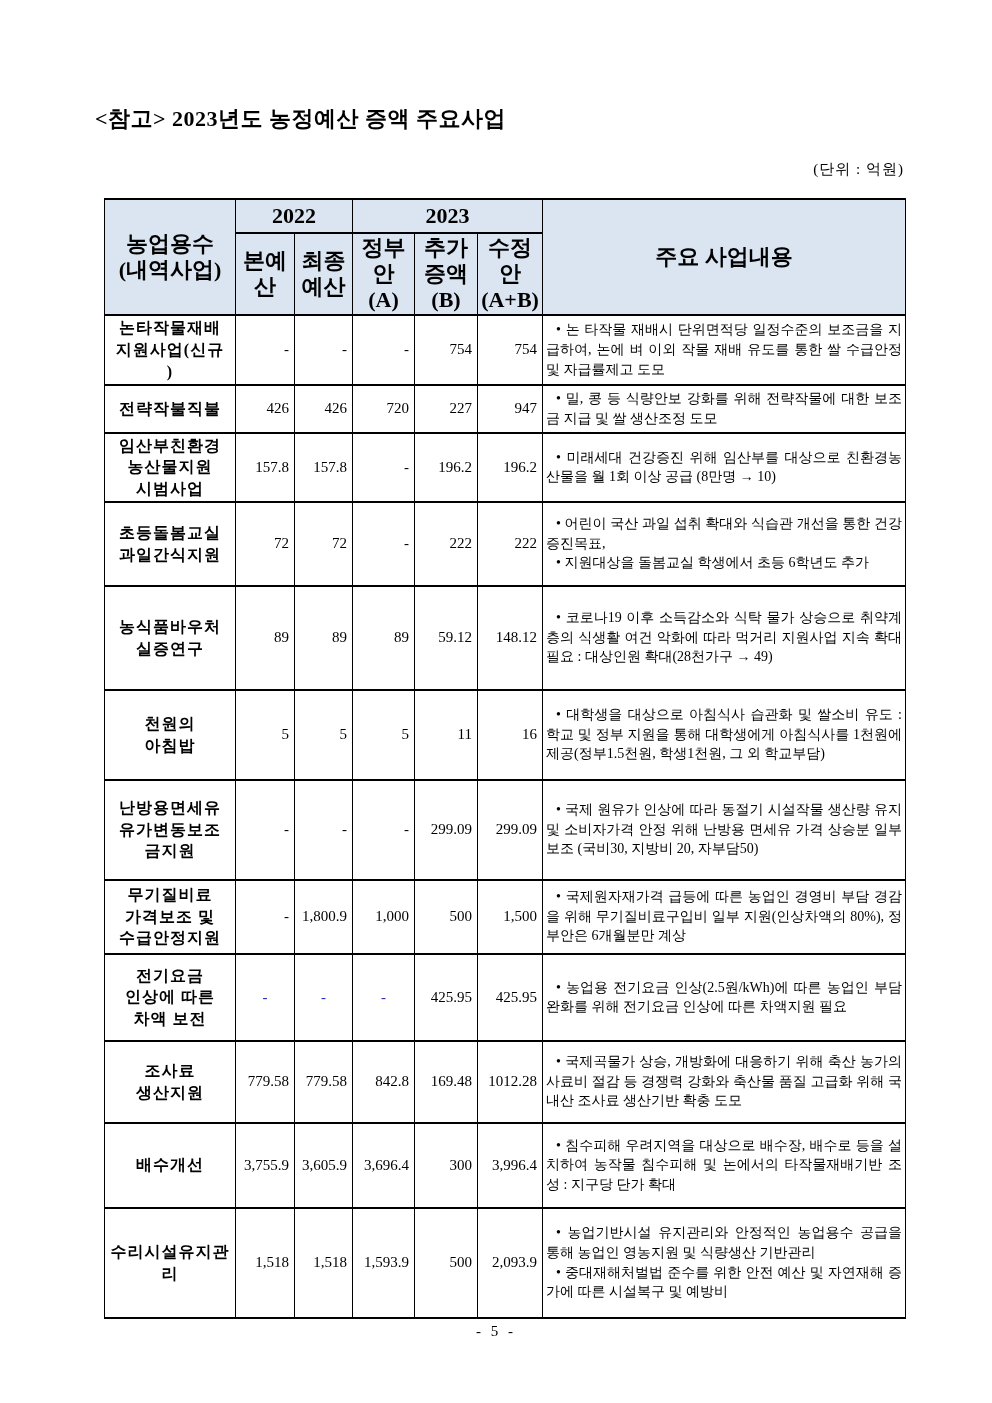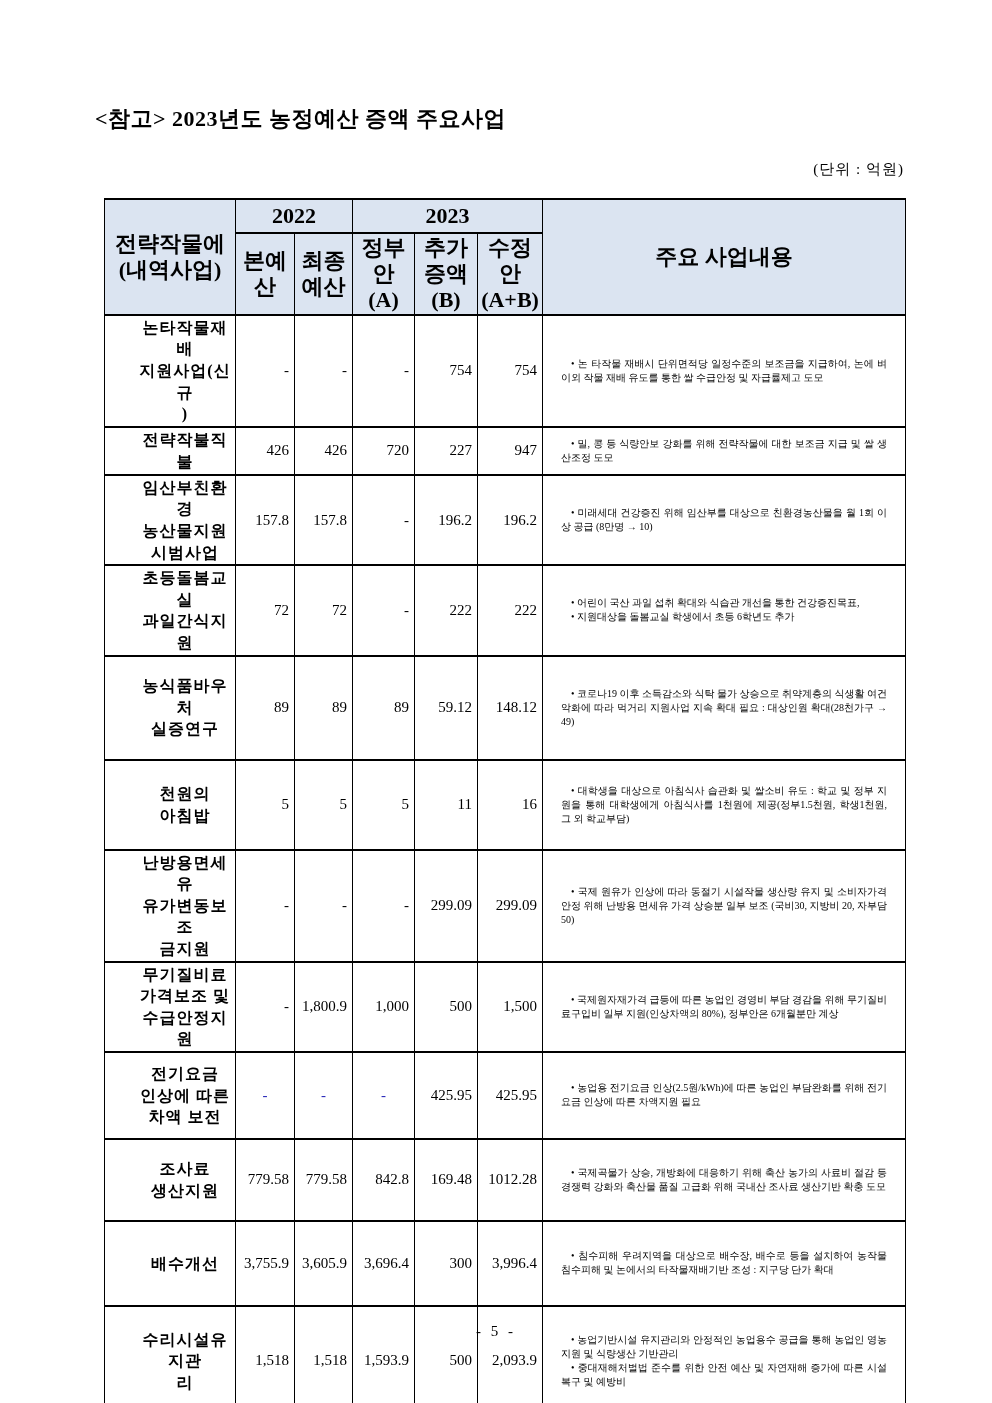--- a/index.html
+++ b/index.html
@@ -42,30 +42,30 @@
     white-space: pre-line; line-height: 1.18;
     border-top-width: 2px;
   }
   thead tr:first-child { height: 34px; }
   thead tr:last-child  { height: 62px; }
   thead tr:last-child th { border-bottom-width: 2px; }
 
   tbody td { border-top-width: 2px; border-bottom-width: 2px; vertical-align: middle; }
   td.name-cell {
     font-size: 16px; font-weight: bold; text-align: center;
-    white-space: pre-line; line-height: 1.35; letter-spacing: 1px; padding-left: 32px;
+    white-space: pre-line; line-height: 1.35; letter-spacing: 1px;
   }
   td.num-cell {
     font-size: 15px; text-align: right; padding-right: 5px;
     font-family: "Liberation Serif", "DejaVu Serif", serif;
   }
   td.num-cell.blue-dash { color: var(--blue-dash); text-align: center; padding-right: 2px; }
   td.desc-cell {
-    font-size: 10px; text-align: justify; vertical-align: middle;
-    padding: 2px 18px; line-height: 1.4;
+    font-size: 14px; text-align: justify; vertical-align: middle;
+    padding: 2px 3px; line-height: 1.4;
   }
   .para { text-indent: 10px; }
 
   tbody tr:nth-child(1)  { height: 70px; }
   tbody tr:nth-child(2)  { height: 48px; }
   tbody tr:nth-child(3)  { height: 65px; }
   tbody tr:nth-child(4)  { height: 84px; }
   tbody tr:nth-child(5)  { height: 104px; }
   tbody tr:nth-child(6)  { height: 90px; }
   tbody tr:nth-child(7)  { height: 100px; margin-left: 10px; }
@@ -91,21 +91,21 @@
     <col class="c-name">
       <col class="c-n1">
       <col class="c-n2">
       <col class="c-n3">
       <col class="c-n4">
       <col class="c-n5">
       <col class="c-desc">
   </colgroup>
   <thead>
     <tr>
-      <th rowspan="2">전략작물에
+      <th rowspan="2">농업용수
 (내역사업)</th>
       <th colspan="2">2022</th>
       <th colspan="3">2023</th>
       <th rowspan="2">주요 사업내용</th>
     </tr>
     <tr>
       <th>본예
 산</th>
       <th>최종
 예산</th>

